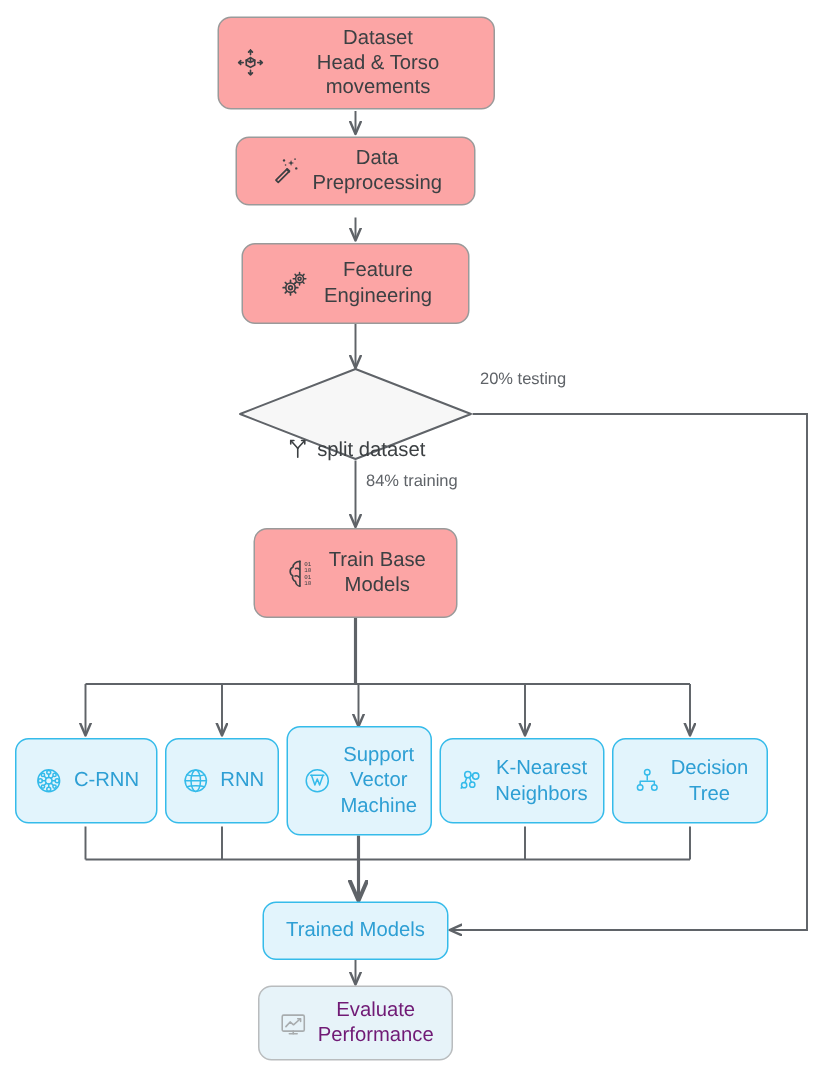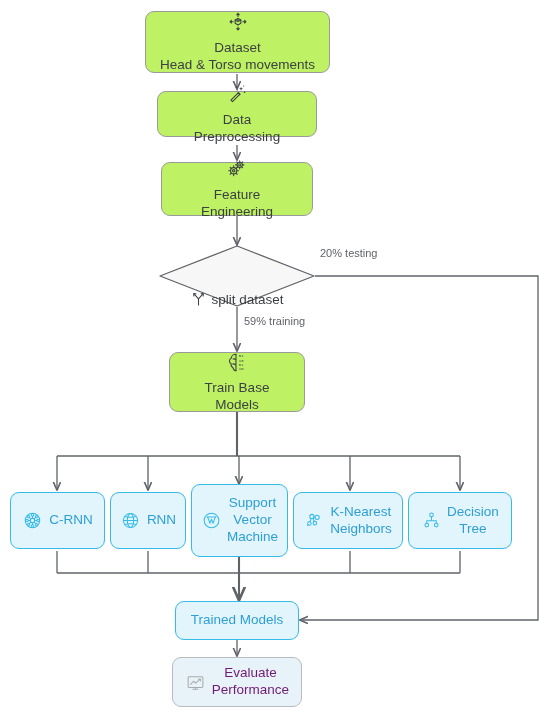--- a/index.html
+++ b/index.html
@@ -25,25 +25,24 @@
     box-sizing:border-box;
     display:flex;
     align-items:center;
     justify-content:center;
     gap:7px;
     text-align:center;
     line-height:1.25;
   }
   
   .node.grey{
-    background:#bef264;
+    background:#fca5a5;
     border:1.4px solid #9a9a9a;
     border-radius:9px;
     color:#3c4043;
-    flex-direction:column;
   }
   
   .node.cyan{
     background:#e2f4fc;
     border:1.6px solid #35bbea;
     border-radius:9px;
     color:#2e9fd4;
   }
   
   .node.faded{
@@ -187,21 +186,21 @@
         <path d="M12 12.5 L18.6 5.2"></path>
         <path d="M5.4 5.2 L5.4 8.4 M5.4 5.2 L8.4 5.2"></path>
         <path d="M18.6 5.2 L18.6 8.4 M18.6 5.2 L15.6 5.2"></path>
       </svg>
     </span>
     <span class="dlabel">split dataset</span>
   </div>
 
   <div class="edge-label" style="left:320px; top:247px;">20% testing</div>
 
-  <div class="edge-label" style="left:244px; top:315px;">59% training</div>
+  <div class="edge-label" style="left:244px; top:315px;">84% training</div>
 
   <div class="node grey" style="left:169px; top:352px; width:136px; height:60px; font-size:13.5px; padding:0 8px; gap:6px;">
     <span class="icon">
       <svg width="23" height="23" viewBox="0 0 24 24" fill="none" stroke="#3c4043" stroke-width="1.15" stroke-linecap="round" stroke-linejoin="round">
         <path d="M10.4 3.4 C7.6 3.4 5.6 5.2 5.6 7.3 C4.3 7.9 3.6 9.1 3.6 10.4
                  C3.6 11.7 4.3 12.8 5.4 13.4 C5.0 14.9 5.8 16.6 7.3 17.4
                  C7.6 19.2 9.0 20.6 10.4 20.6"></path>
         <path d="M10.4 3.4 L10.4 20.6"></path>
         <path d="M7.4 8.4 C8.4 8.0 9.3 8.2 10.0 8.9"></path>
         <path d="M7.0 13.6 C8.1 13.2 9.2 13.6 9.9 14.4"></path>

